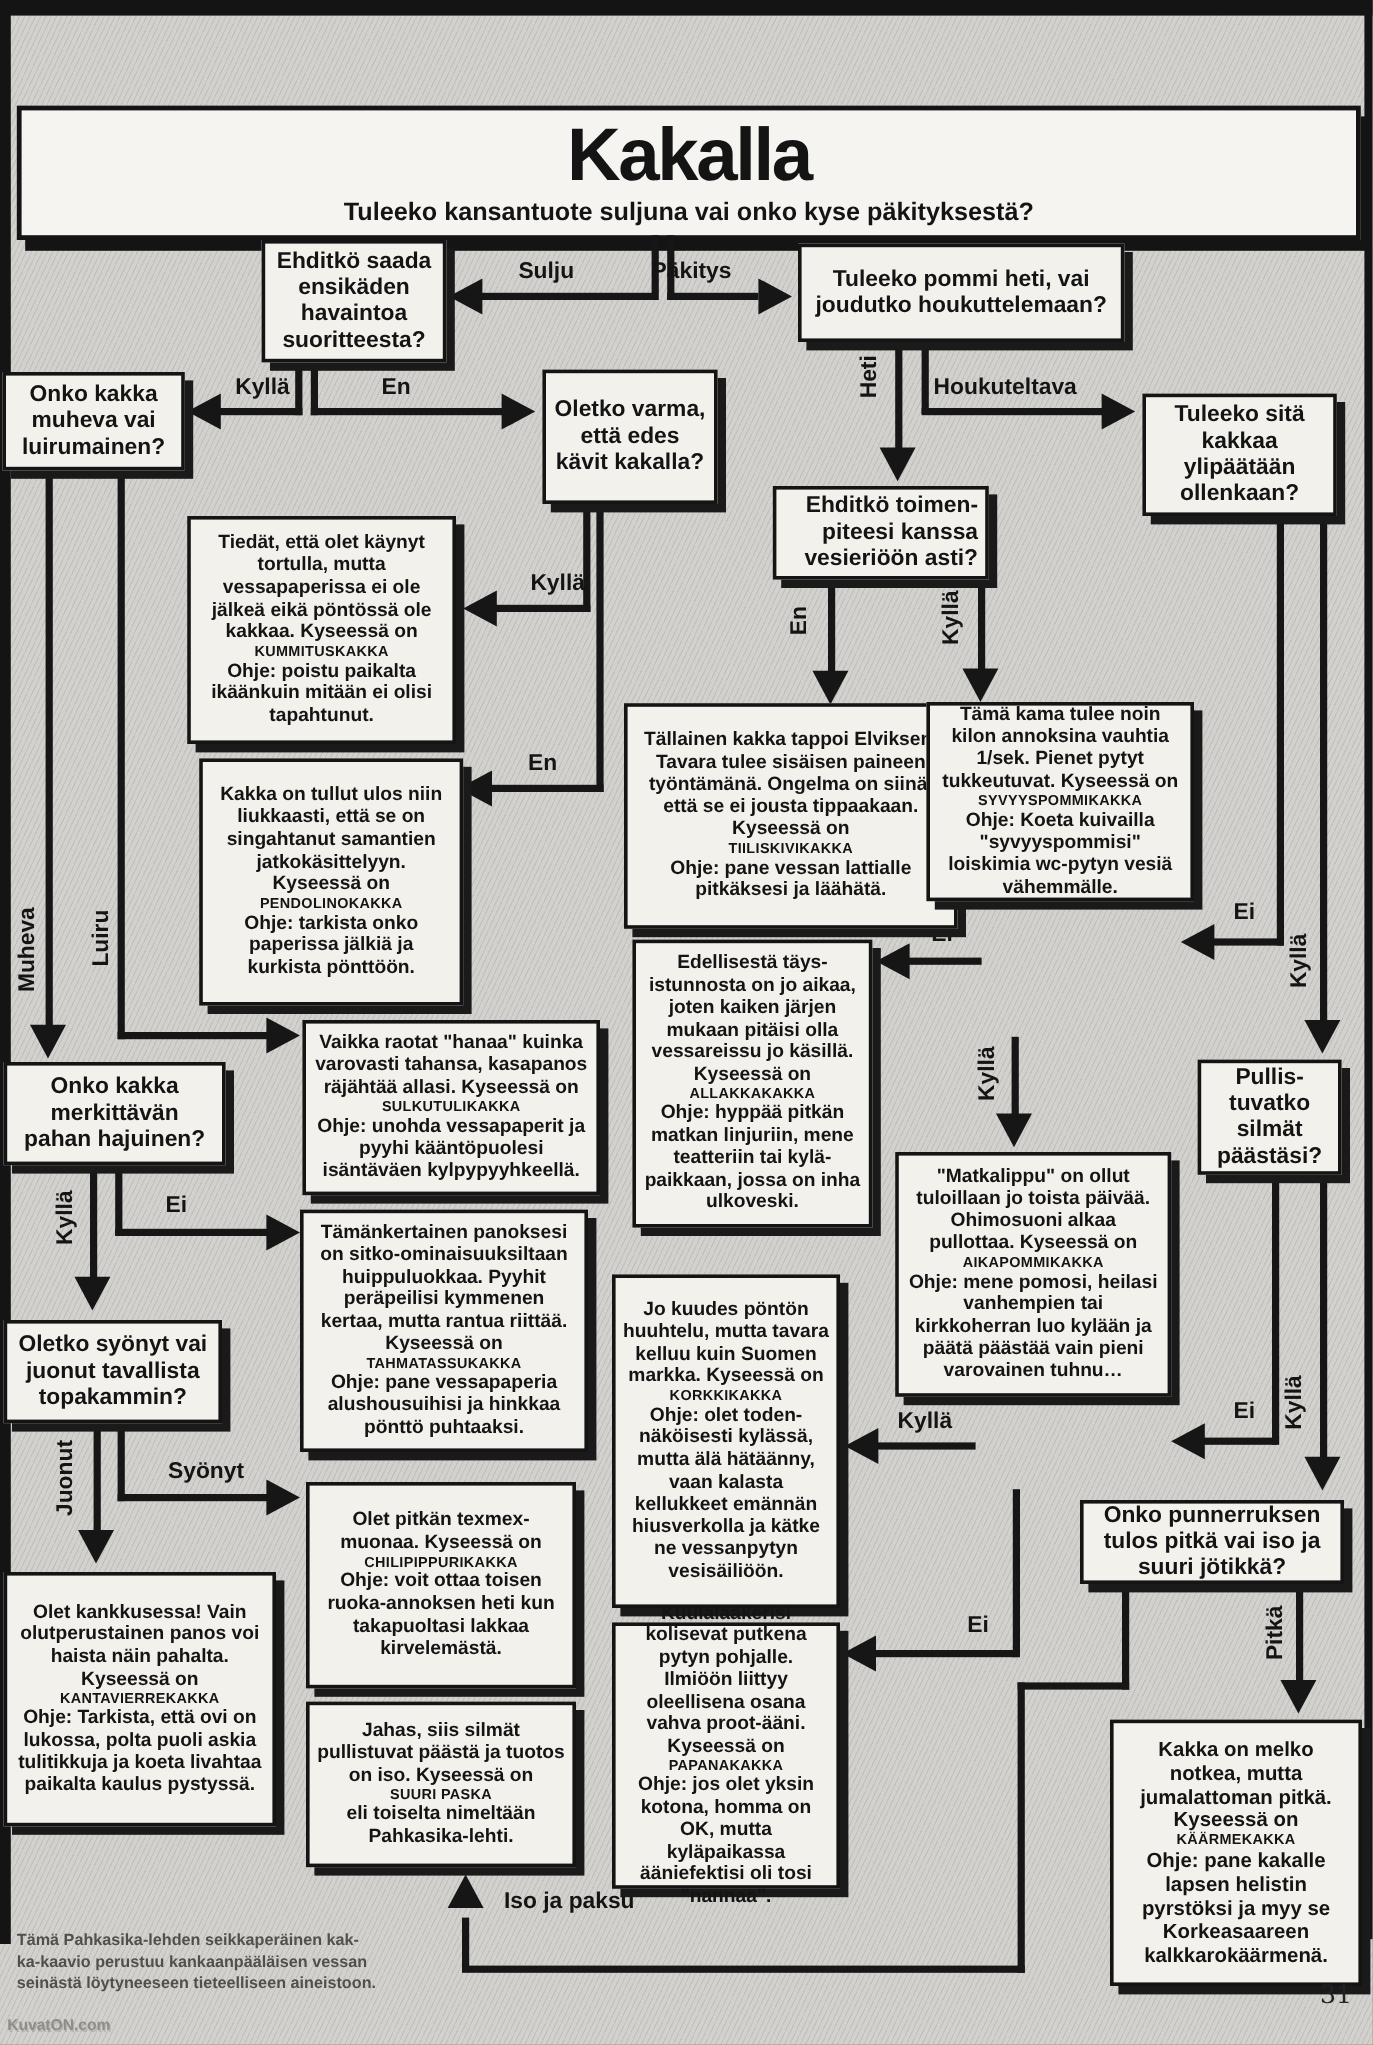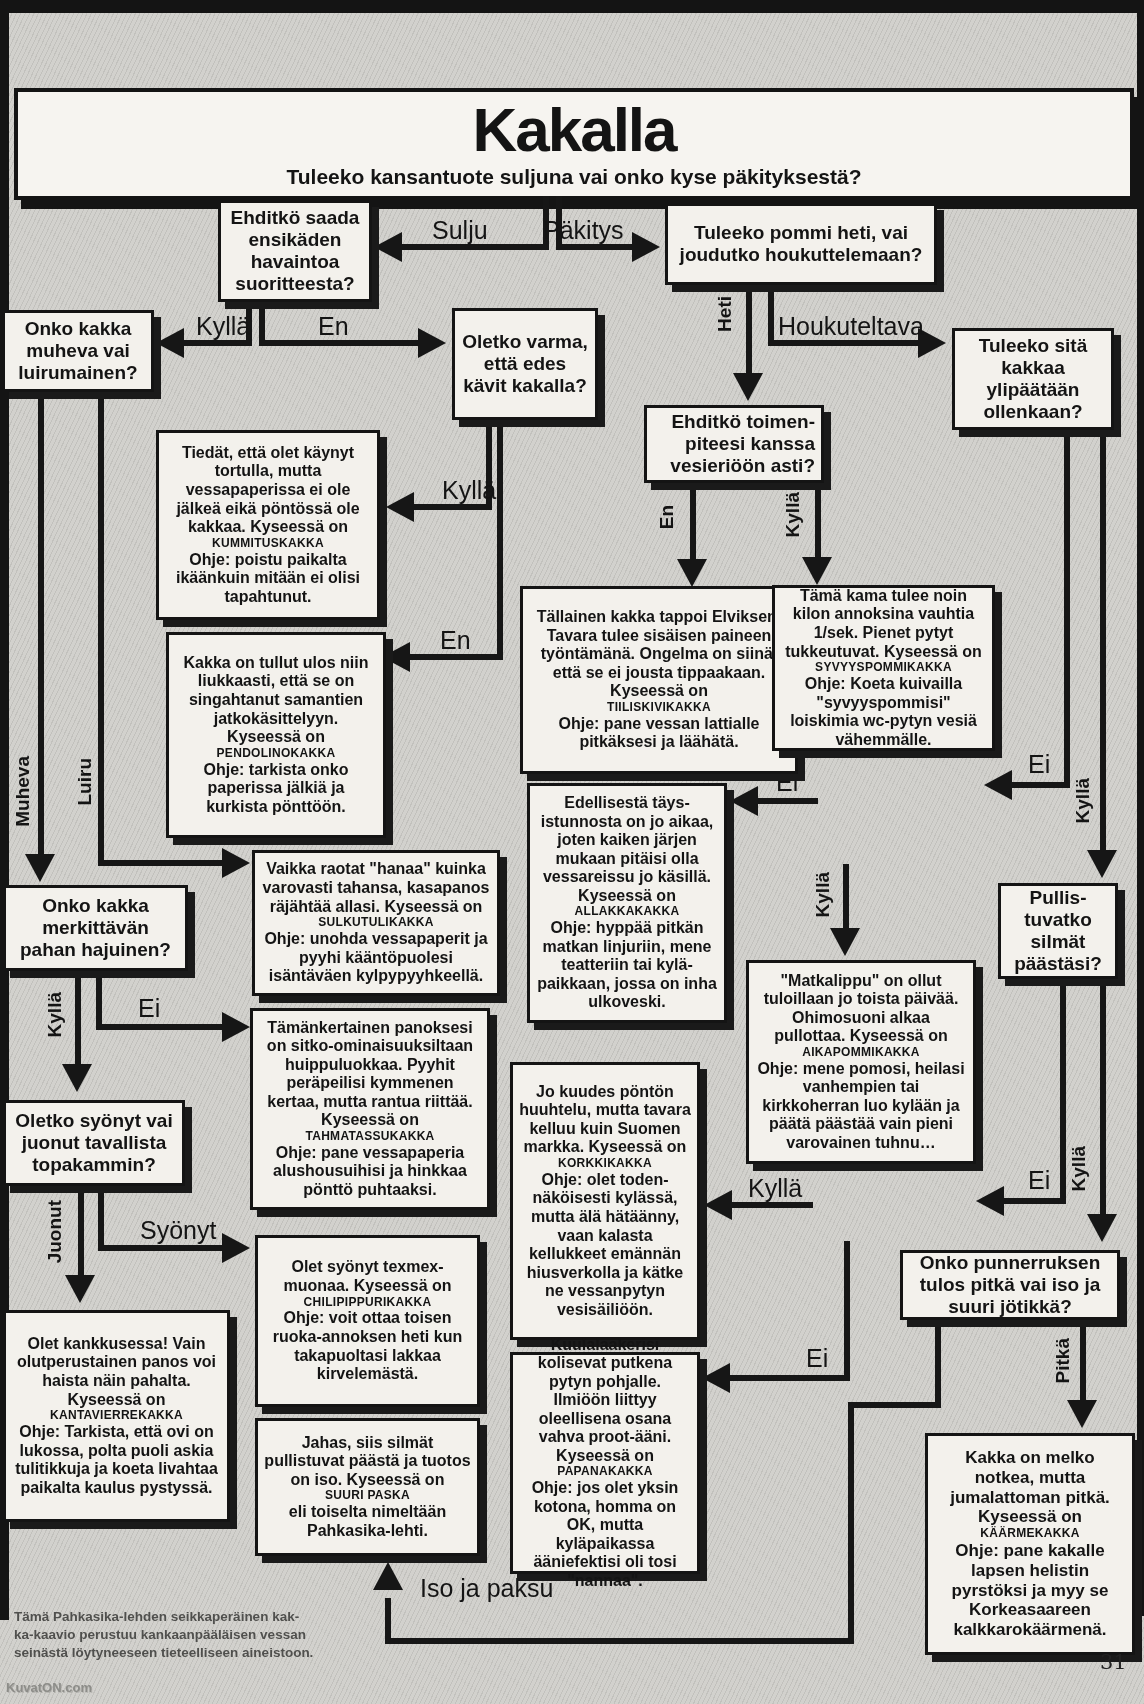--- a/index.html
+++ b/index.html
@@ -18,21 +18,21 @@
        text-align:center;padding:6px;box-sizing:border-box;font-weight:bold;}
   .qbox{font-size:19px;line-height:1.15;}
   .rbox{font-size:16px;line-height:1.16;}
   .kname{font-size:12px;white-space:nowrap;letter-spacing:.3px;}
   .ln{position:absolute;background:#161616;}
   .ah{position:absolute;width:0;height:0;}
   .ah-left {border-top:15px solid transparent;border-bottom:15px solid transparent;border-right:28px solid #161616;}
   .ah-right{border-top:15px solid transparent;border-bottom:15px solid transparent;border-left:28px solid #161616;}
   .ah-down {border-left:15px solid transparent;border-right:15px solid transparent;border-top:28px solid #161616;}
   .ah-up   {border-left:15px solid transparent;border-right:15px solid transparent;border-bottom:28px solid #161616;}
-  .lab{position:absolute;font-weight:normal;font-size:25px;white-space:nowrap;}
+  .lab{position:absolute;font-weight:bold;font-size:19px;white-space:nowrap;}
   .vlab{position:absolute;font-weight:bold;font-size:19px;writing-mode:vertical-rl;transform:rotate(180deg);white-space:nowrap;}
   .footnote{position:absolute;left:14px;top:1608px;width:330px;font-size:13.5px;color:#3a3a38;
             white-space:pre-line;line-height:1.35;font-weight:bold;opacity:.85;}
   .pageno{position:absolute;left:1100px;top:1650px;font-family:"DejaVu Serif", serif;font-size:21px;color:#222;}
   .watermark{position:absolute;left:6px;top:1680px;font-size:13px;font-weight:bold;color:#8d8d89;text-shadow:1px 1px 0 #55555233;}
 </style>
 </head>
 <body>
 
 <div id="page">
@@ -235,21 +235,21 @@
     <span>Ohje: mene pomosi, heilasi vanhempien tai kirkkoherran luo kylään ja päätä päästää vain pieni varovainen tuhnu…</span>
     </div>
 
   <div class="box rbox" style="left:510px;top:1062px;width:190px;height:278px;">
     <span>Jo kuudes pöntön huuhtelu, mutta tavara kelluu kuin Suomen markka. Kyseessä on</span>
     <span class="kname">KORKKIKAKKA</span>
     <span>Ohje: olet toden­näköisesti kylässä, mutta älä hätäänny, vaan kalasta kellukkeet emännän hiusverkolla ja kätke ne vessanpytyn vesisäiliöön.</span>
     </div>
 
   <div class="box rbox" style="left:255px;top:1235px;width:225px;height:172px;">
-    <span>Olet syönyt texmex-muonaa. Kyseessä on</span>
+    <span>Olet pitkän texmex-muonaa. Kyseessä on</span>
     <span class="kname">CHILIPIPPURIKAKKA</span>
     <span>Ohje: voit ottaa toisen ruoka-annoksen heti kun takapuoltasi lakkaa kirvelemästä.</span>
     </div>
 
   <div class="box rbox" style="left:3px;top:1310px;width:227px;height:212px;">
     <span>Olet kankkusessa! Vain olutperustainen panos voi haista näin pahalta. Kyseessä on</span>
     <span class="kname">KANTAVIERREKAKKA</span>
     <span>Ohje: Tarkista, että ovi on lukossa, polta puoli askia tulitikkuja ja koeta livahtaa paikalta kaulus pystyssä.</span>
     </div>
 

